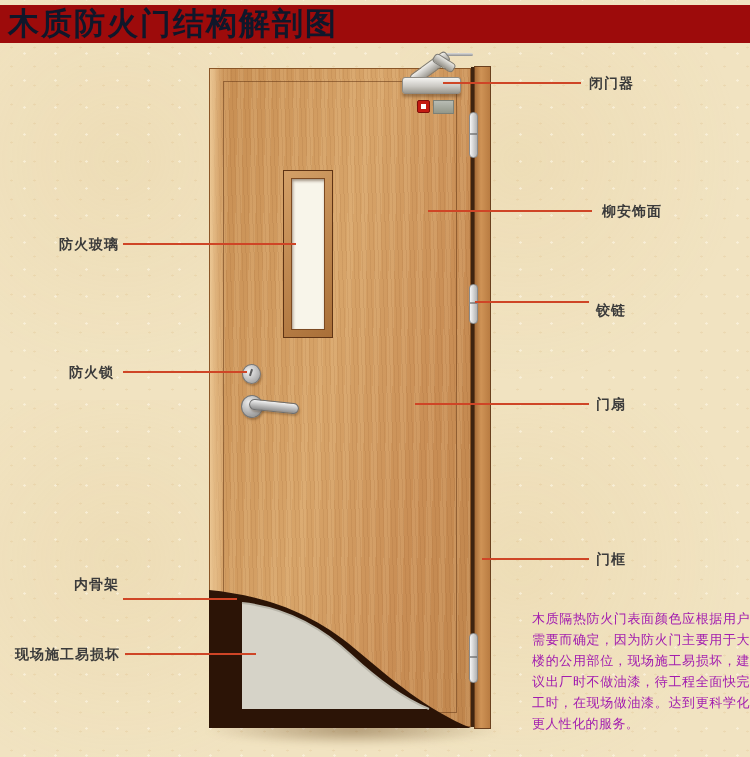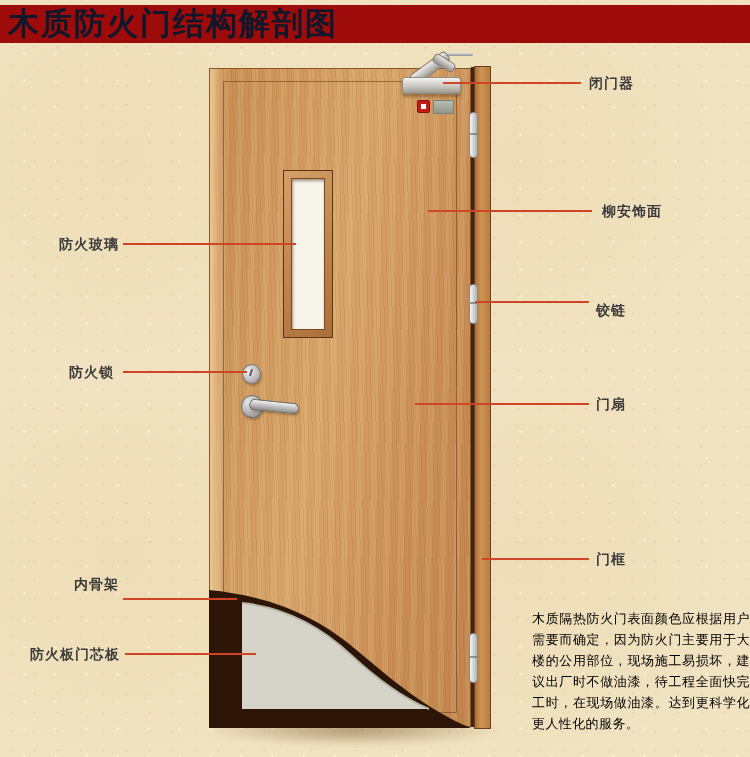--- a/index.html
+++ b/index.html
@@ -142,21 +142,21 @@
   .lbl-core{right:630px;top:645px;}
   .lbl-closer{left:589px;top:74px;}
   .lbl-veneer{left:602px;top:202px;}
   .lbl-hinge{left:596px;top:301px;}
   .lbl-leaf{left:596px;top:395px;}
   .lbl-frame{left:596px;top:550px;}
 
   
   .description{
     left:532px;top:608px;width:218px;
-    color:#000000;font-size:13px;line-height:21px;letter-spacing:0.4px;
+    color:#a21caf;font-size:13px;line-height:21px;letter-spacing:0.4px;
     text-align:justify;
   }
 </style>
 </head>
 <body>
 
 <div class="abs title-bar"></div>
 <div class="abs title-text">木质防火门结构解剖图</div>
 
 <div class="abs door-shadow"></div>
@@ -198,21 +198,21 @@
 <div class="abs lead line-core"></div>
 <div class="abs lead line-closer"></div>
 <div class="abs lead line-veneer"></div>
 <div class="abs lead line-hinge"></div>
 <div class="abs lead line-leaf"></div>
 <div class="abs lead line-frame"></div>
 
 <div class="abs lbl lbl-left lbl-glass">防火玻璃</div>
 <div class="abs lbl lbl-left lbl-lock">防火锁</div>
 <div class="abs lbl lbl-left lbl-skeleton">内骨架</div>
-<div class="abs lbl lbl-left lbl-core">防火板门芯板</div>
+<div class="abs lbl lbl-left lbl-core">现场施工易损坏</div>
 
 <div class="abs lbl lbl-right lbl-closer">闭门器</div>
 <div class="abs lbl lbl-right lbl-veneer">柳安饰面</div>
 <div class="abs lbl lbl-right lbl-hinge">铰链</div>
 <div class="abs lbl lbl-right lbl-leaf">门扇</div>
 <div class="abs lbl lbl-right lbl-frame">门框</div>
 
 <div class="abs description">木质隔热防火门表面颜色应根据用户需要而确定，因为防火门主要用于大楼的公用部位，现场施工易损坏，建议出厂时不做油漆，待工程全面快完工时，在现场做油漆。达到更科学化更人性化的服务。</div>
 
 </body></html>

